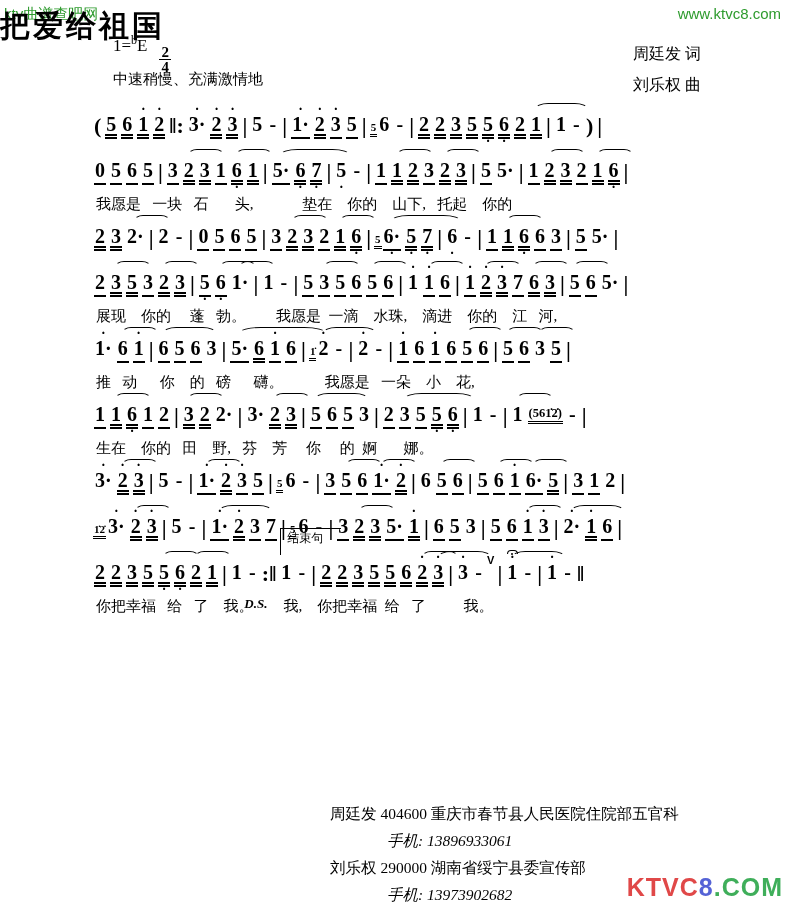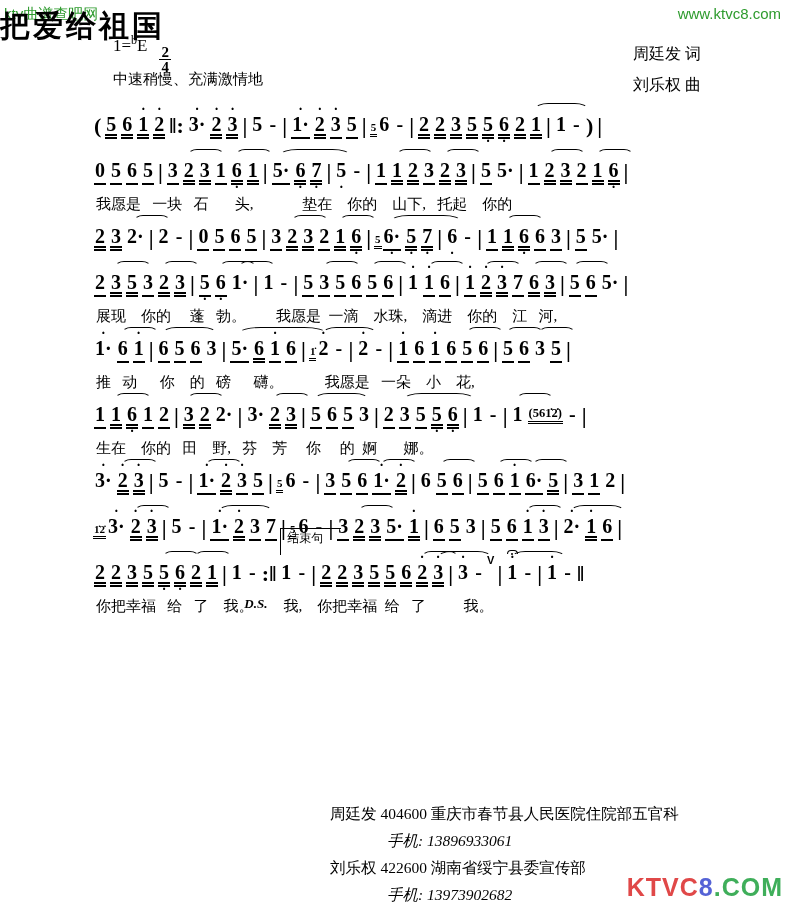--- a/index.html
+++ b/index.html
@@ -1510,17 +1510,17 @@
           <span class="ab"></span>
           <span class="dg">-</span>
           <span class="bl">&nbsp;</span>
         </span>
         <span class="bar">‖</span>
       </span><span class="lyr">你把幸福   给   了    我。        我,    你把幸福  给   了          我。</span></span></div>
 
 <div class="footer">
   <div>周廷发 404600 重庆市春节县人民医院住院部五官科</div>
   <div class="indent">手机: 13896933061</div>
-  <div>刘乐权 422600 湖南省绥宁县委宣传部</div>
+  <div>刘乐权 290000 湖南省绥宁县委宣传部</div>
   <div class="indent">手机: 13973902682</div>
 </div>
 
 <div class="logo"><span style="color: rgb(224, 72, 72);">KTVC</span><span style="color: rgb(85, 99, 214);">8</span><span style="color: rgb(63, 174, 90);">.COM</span></div>
 
 </body></html>

